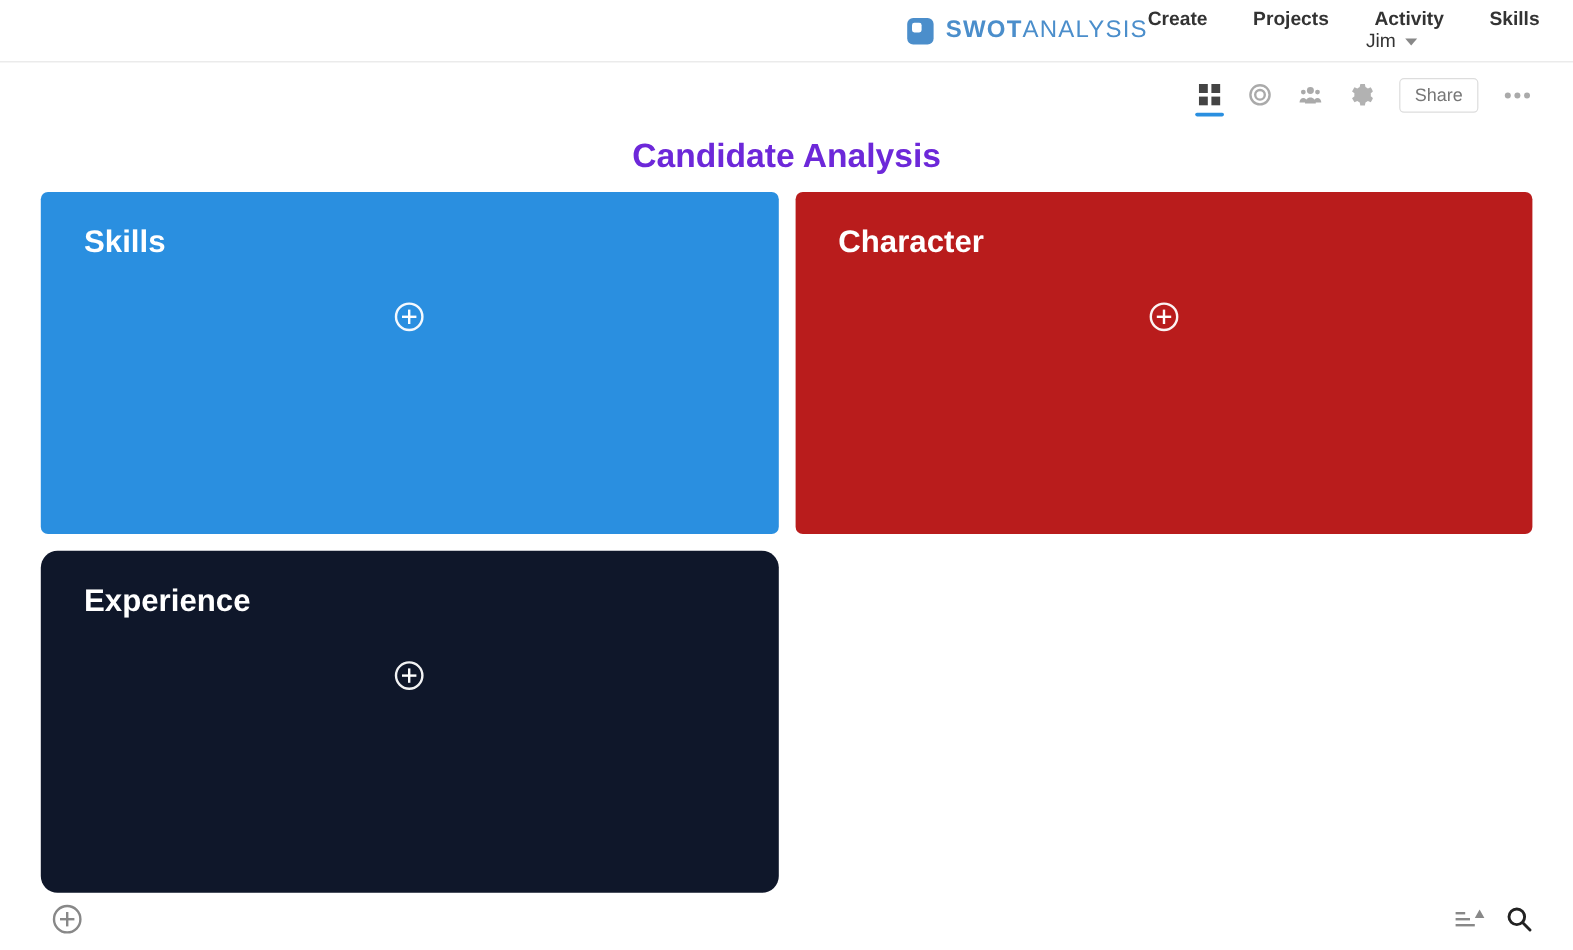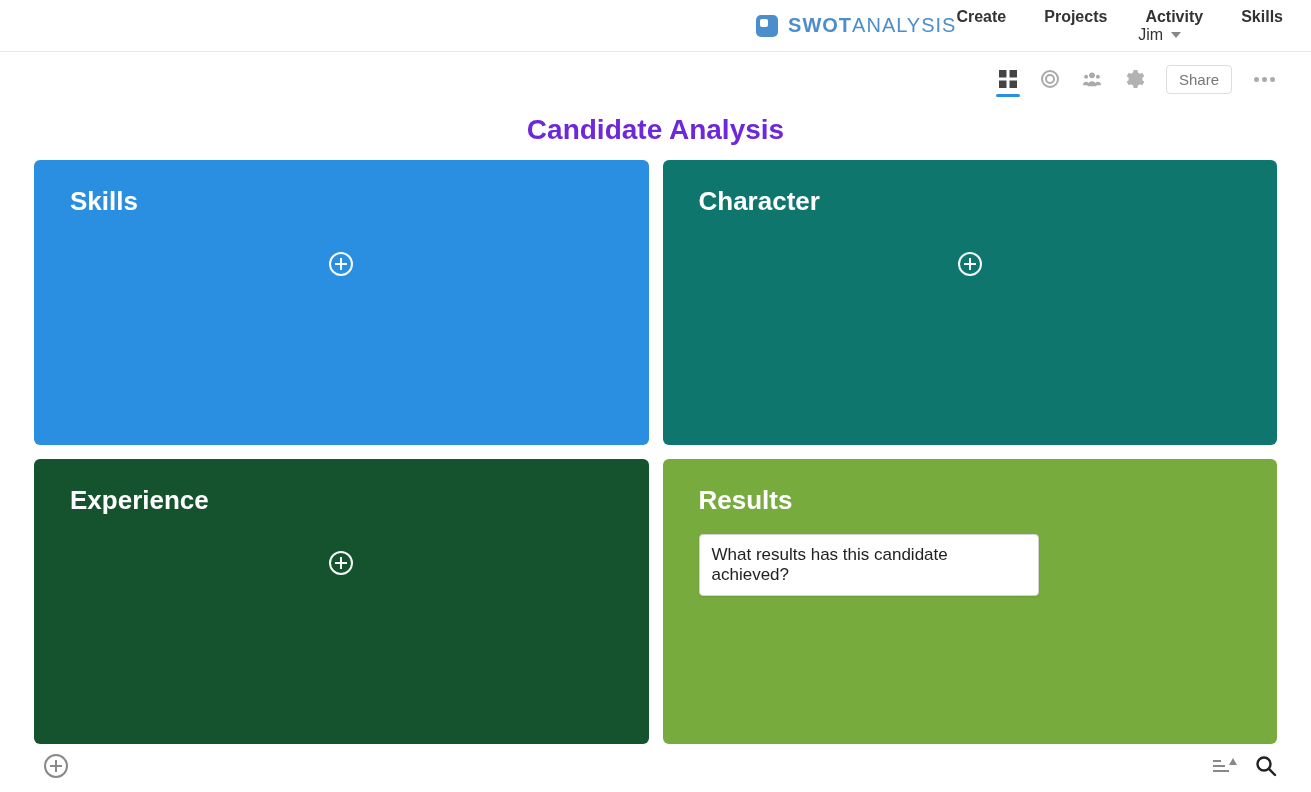--- a/index.html
+++ b/index.html
@@ -37,22 +37,22 @@
   .page-title { text-align:center; font-size:28px; font-weight:700; color:#6d28d9; margin: 18px 0 14px; }
 
   
   .grid {
     display: grid; grid-template-columns: 1fr 1fr; grid-template-rows: 1fr 1fr;
     gap: 14px; padding: 0 34px; flex: 1; min-height: 0;
   }
   .quadrant { border-radius: 6px; color: #fff; padding: 26px 34px 20px 36px; position: relative; overflow: hidden; }
   .quadrant h2 { font-size: 26px; font-weight: 700; margin-bottom: 18px; }
   .q-skills { background: #2a8fe0; }
-  .q-character { background: #0f766e; }
-  .q-experience { background: #14532d; }
+  .q-character { background: #b91c1c; }
+  .q-experience { background: #0f172a; border-radius: 14px; }
   .q-results { background: #78ab3e; }
 
   .plus-circle {
     width: 24px; height: 24px; border: 2px solid rgba(255,255,255,0.95); border-radius: 50%;
     display:flex; align-items:center; justify-content:center;
     position:absolute; left:50%; top:92px; transform:translateX(-50%);
     cursor: pointer;
   }
   .plus-circle::before, .plus-circle::after { content:""; position:absolute; background:#fff; }
   .plus-circle::before { width:12px; height:2px; }
@@ -160,24 +160,20 @@
   <section class="quadrant q-character">
     <h2>Character</h2>
     <div class="plus-circle"></div>
   </section>
 
   <section class="quadrant q-experience">
     <h2>Experience</h2>
     <div class="plus-circle"></div>
   </section>
 
-  <section class="quadrant q-results">
-    <h2>Results</h2>
-    <div class="card-note">What results has this candidate achieved?</div>
-  </section>
 
 </main>
 
 <footer class="footer">
   <div class="footer-left">
     <div class="circle-plus"></div>
   </div>
   <div class="footer-right">
     <div class="sort-icon">
       <div class="bar b1"></div>

